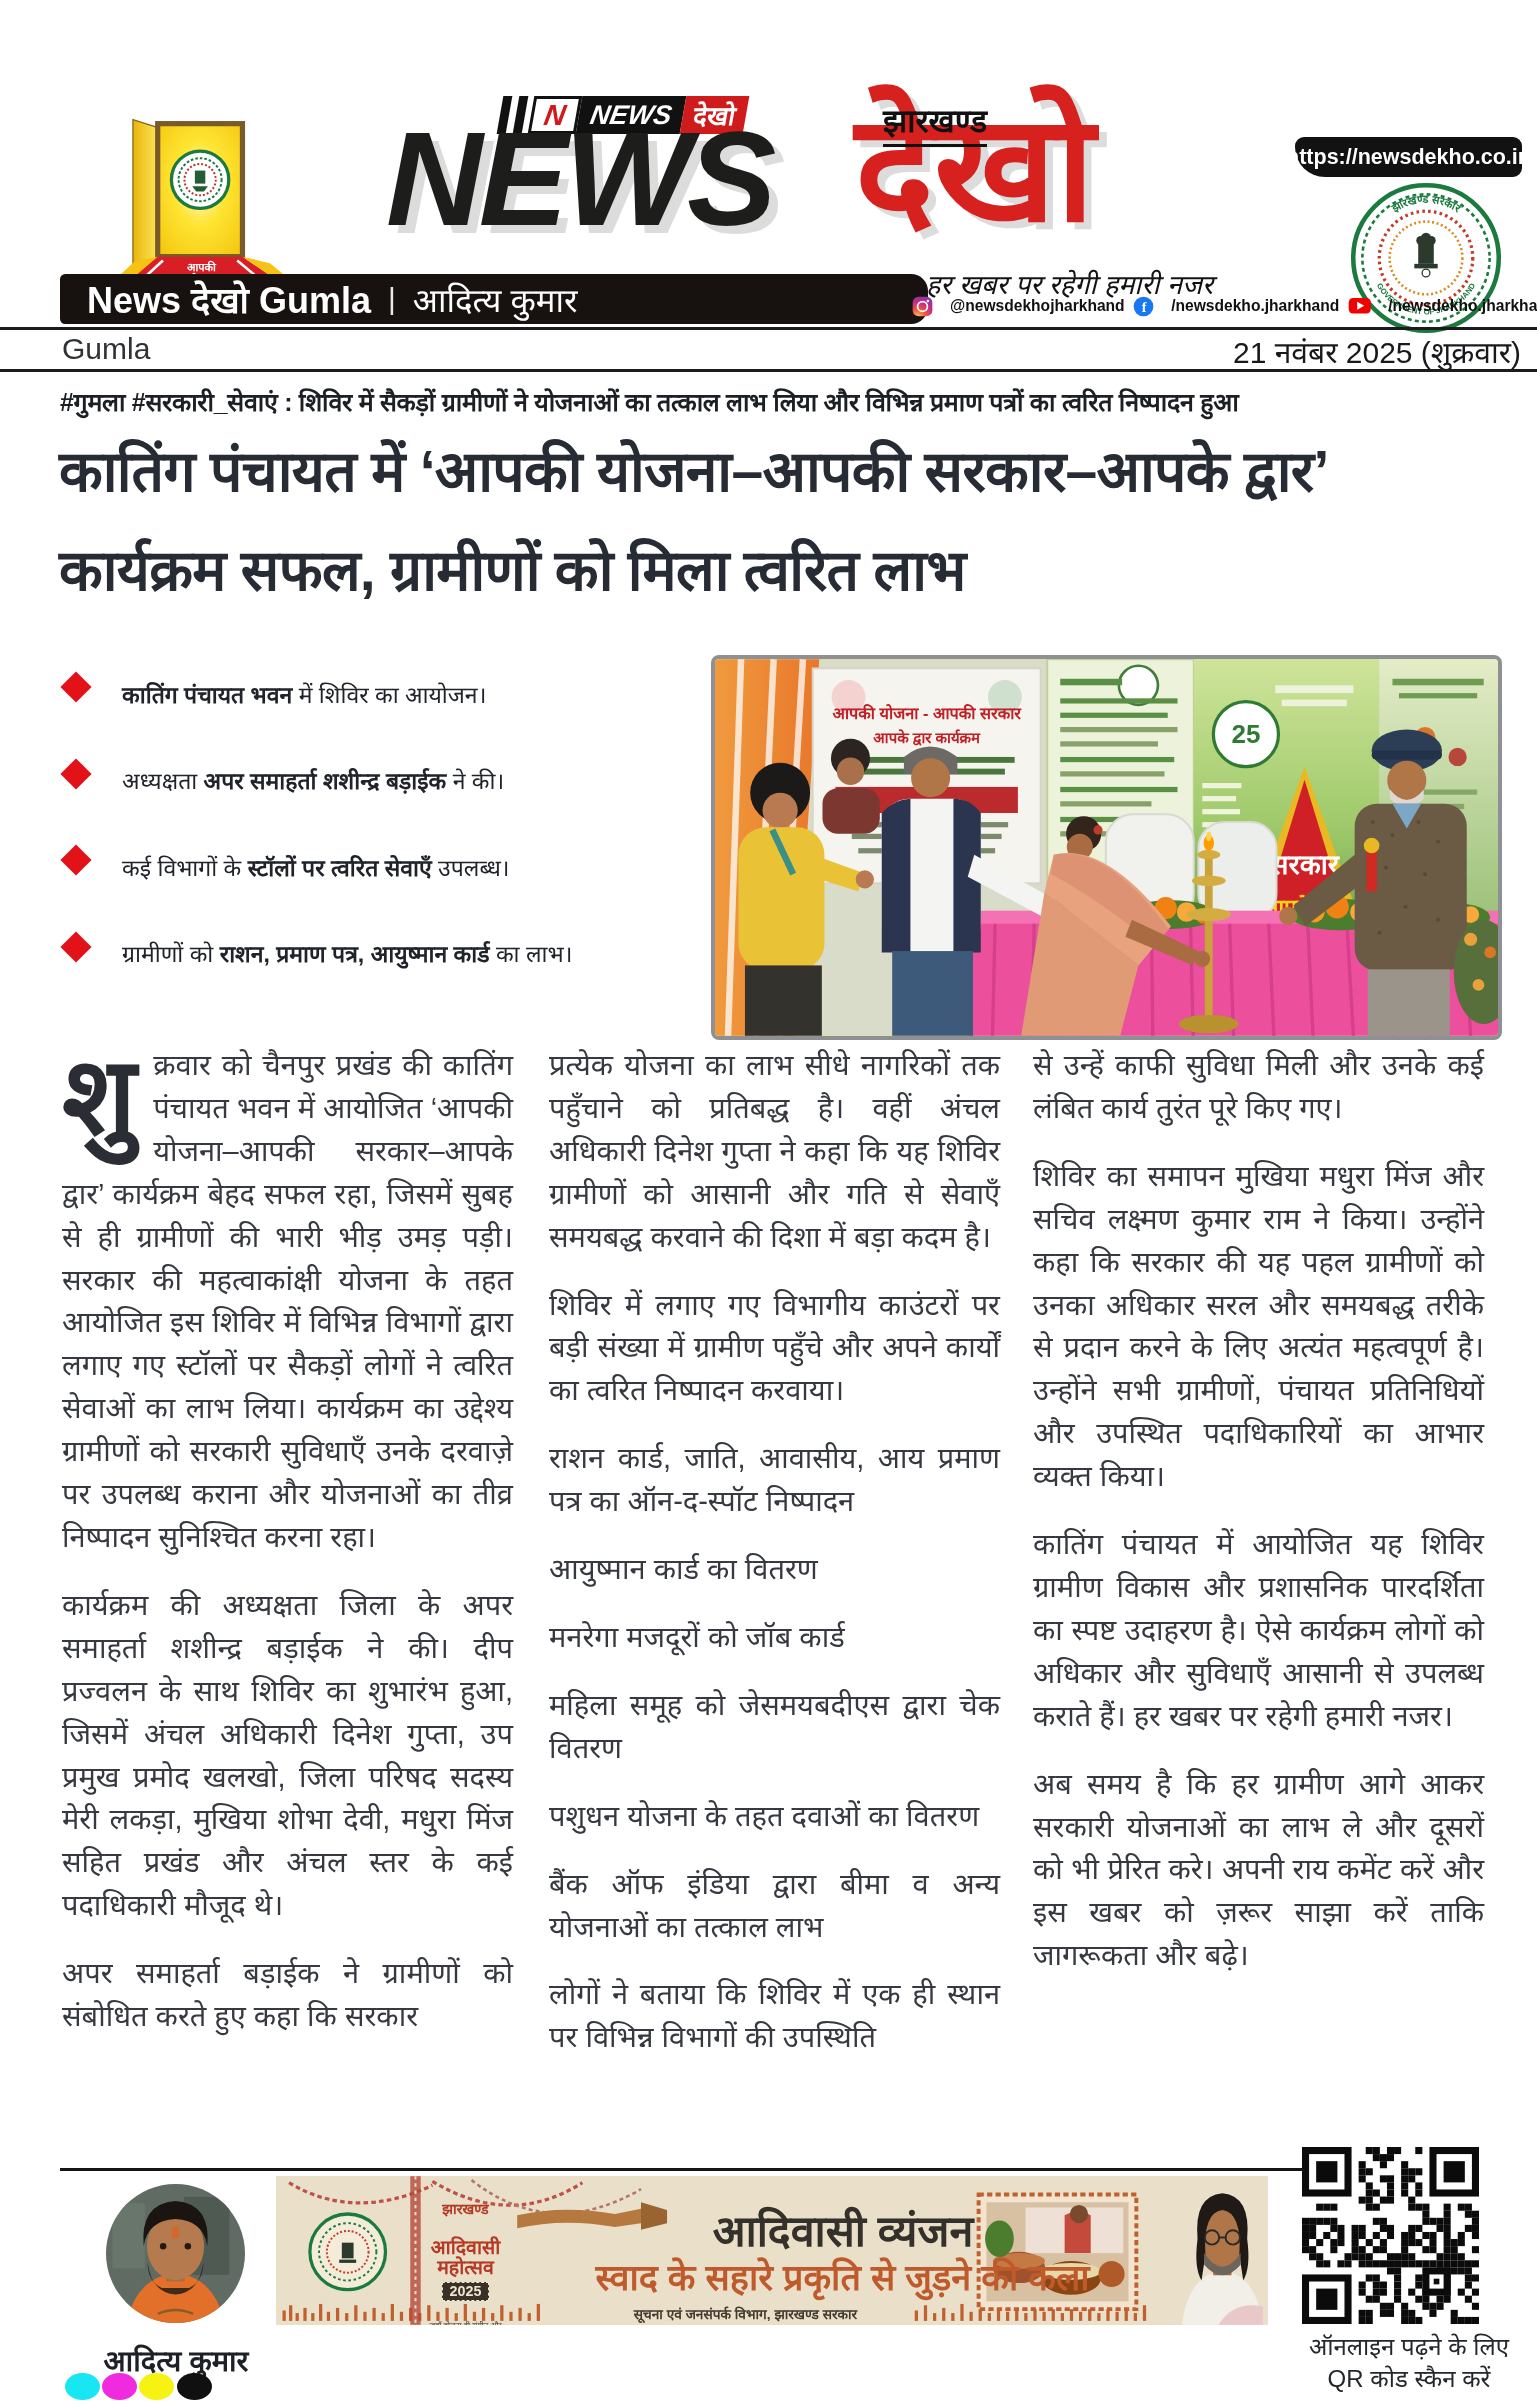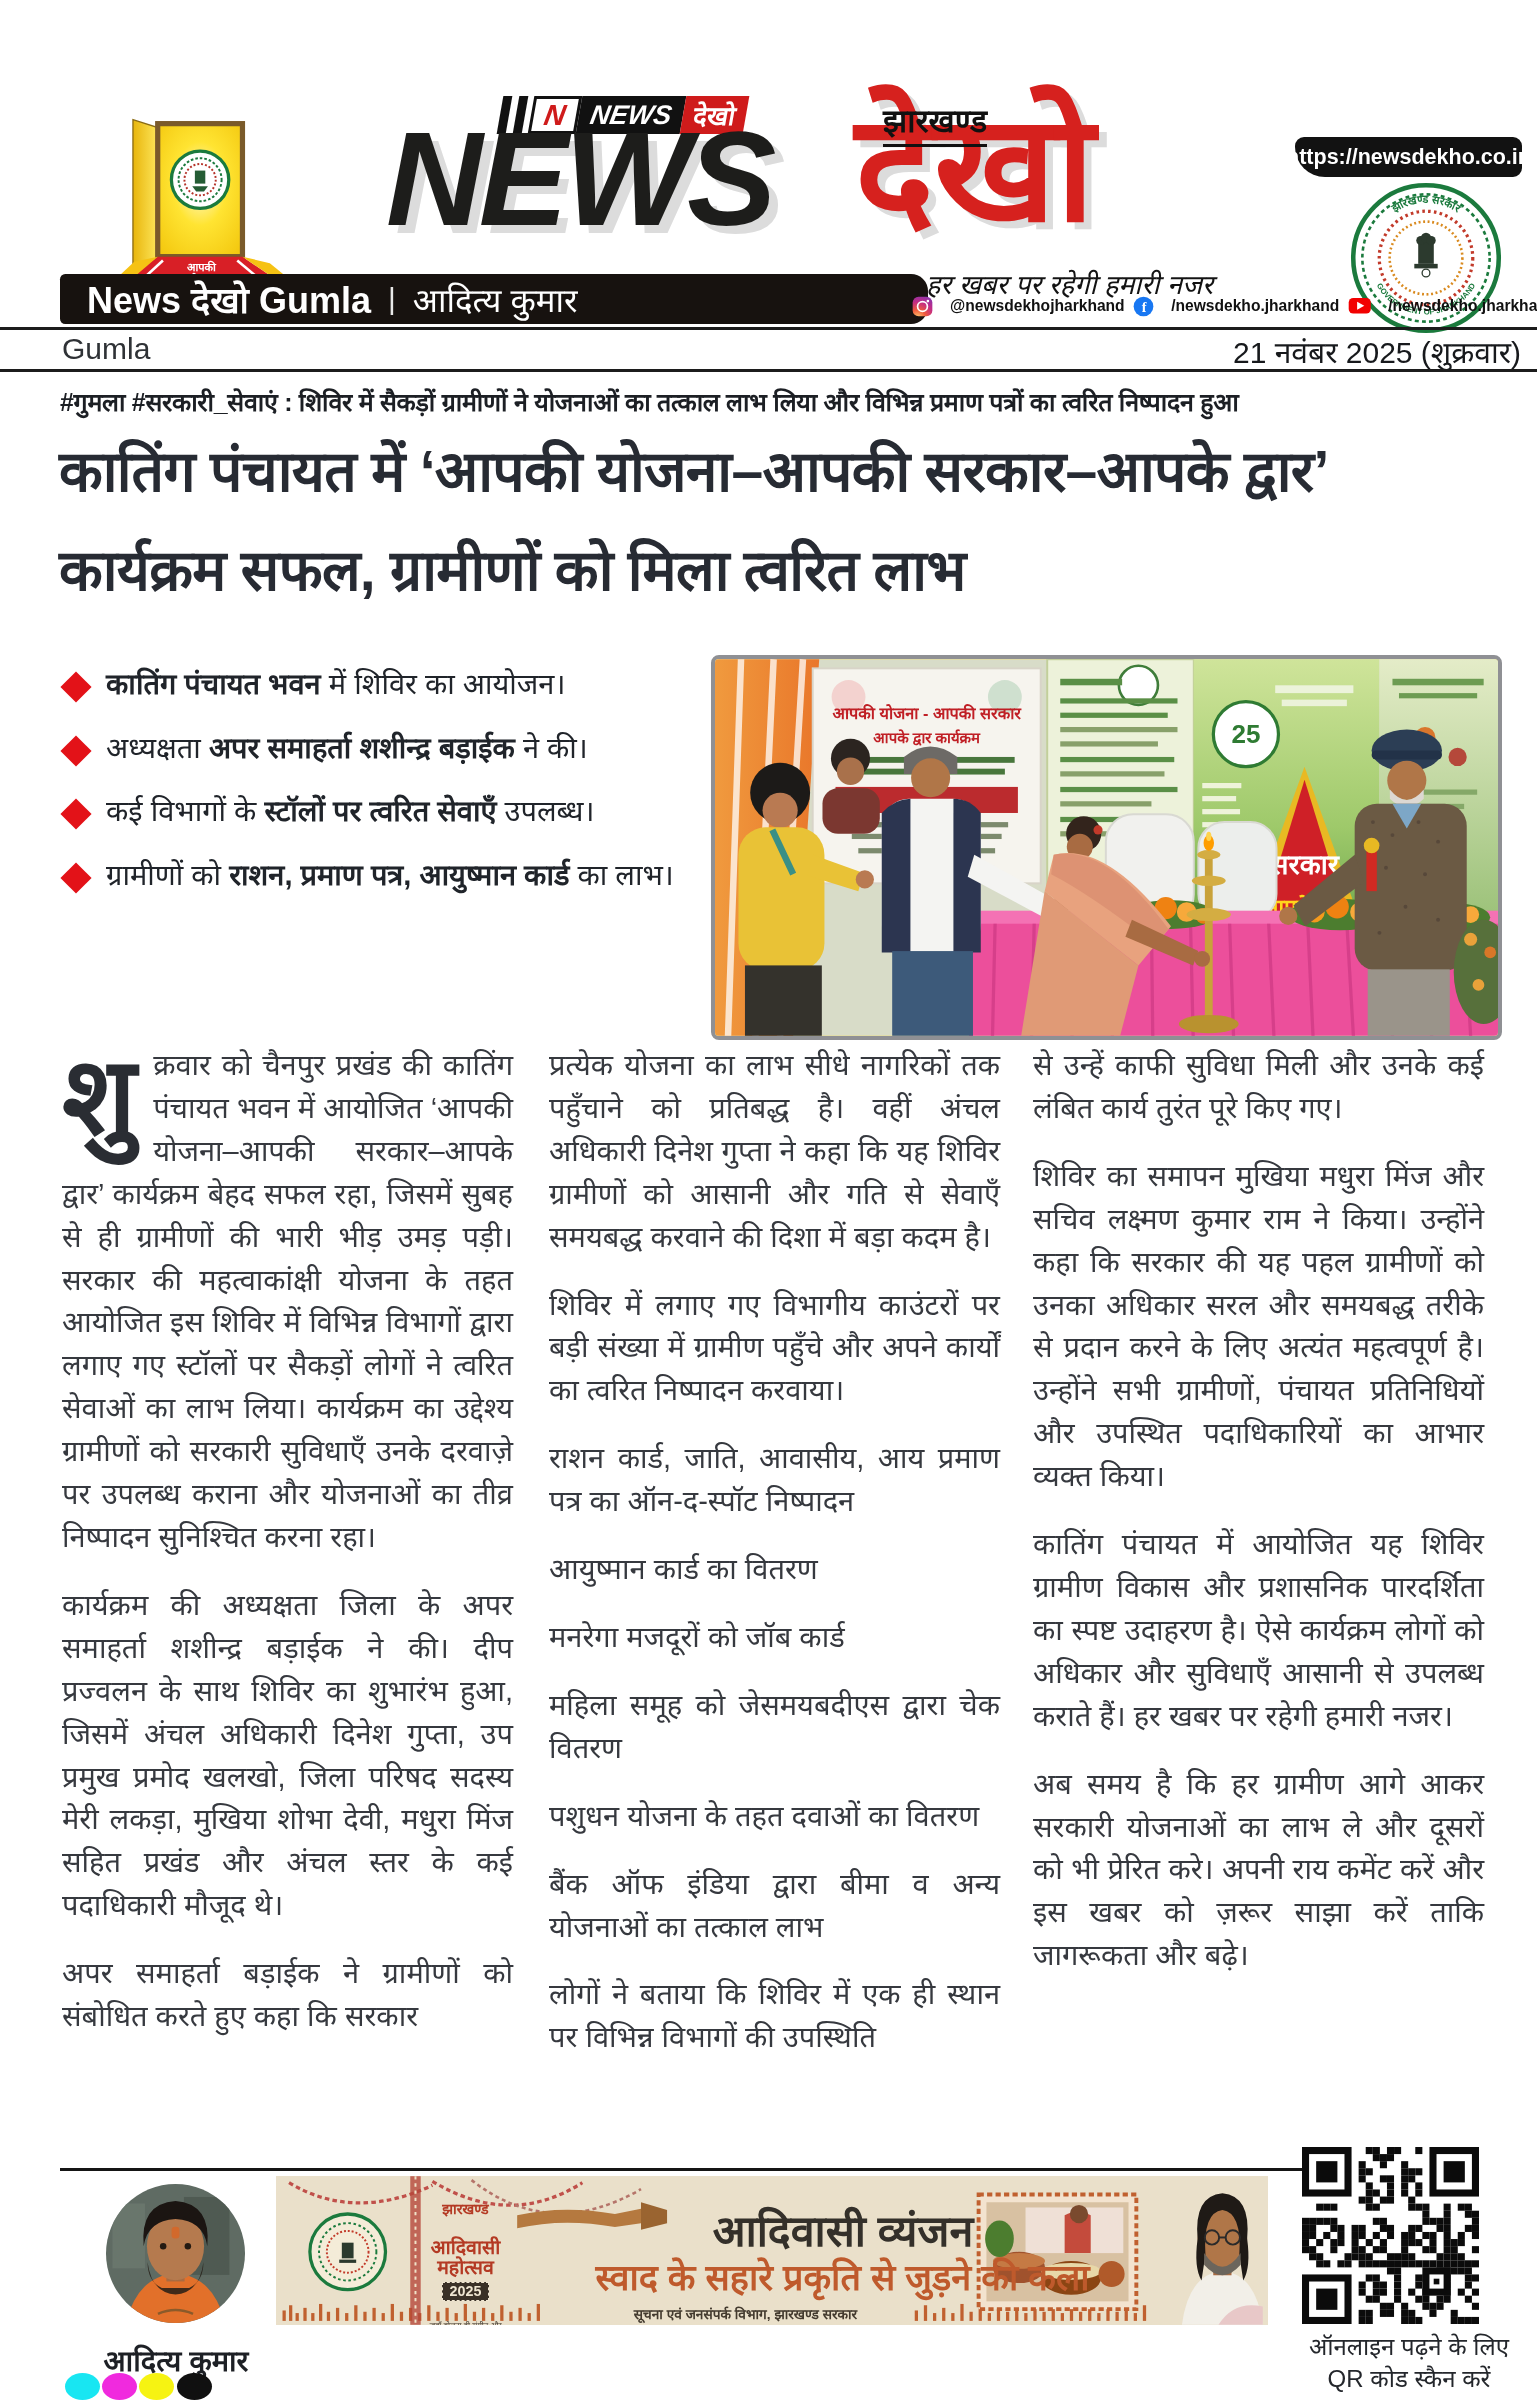--- a/index.html
+++ b/index.html
@@ -34,21 +34,21 @@
   .social-item span{font-size:15.6px;font-weight:bold;color:#111;white-space:nowrap;}
   .rule{left:0;width:1538px;height:2.6px;background:#1c1c1c;}
   .meta-loc{left:62px;top:332px;font-size:30px;color:#2f3236;}
   .meta-date{top:331px;right:17px;position:absolute;font-size:30px;color:#17191c;}
   .kicker{left:60px;top:384px;width:1453px;font-size:25px;font-weight:bold;color:#1c1f24;white-space:nowrap;letter-spacing:-0.3px;}
   .headline{left:59px;top:422px;width:1433px;font-size:57px;line-height:1.73;font-weight:900;color:#272b33;letter-spacing:-0.7px;margin:0;}
   
   .bullets{left:62px;top:662px;width:642px;}
   .bullet{display:flex;margin-bottom:19.5px;}
   .bullet .diamond{flex:0 0 auto;width:22px;height:22px;background:#e31218;transform:rotate(45deg);margin:14.3px 19.5px 0 2.6px;}
-  .bullet p{margin:0;font-size:29px;line-height:1.52;color:#20242a;}
+  .bullet p{margin:16px;font-size:23px;line-height:1.52;color:#20242a;}
   .bullet b{font-weight:bold;}
   
   .photo-frame{left:711px;top:655px;width:783px;height:377px;border:4.6px solid #8f9094;border-radius:8px;overflow:hidden;background:#fde047;}
   
   .col{top:1044px;width:451px;font-size:29px;line-height:1.48;color:#36393f;text-align:justify;}
   .col p{margin:0 0 25px 0;}
   .col1{left:62px;} .col2{left:549px;} .col3{left:1033px;}
   .dropcap{float:left;font-size:109px;line-height:0.78;font-weight:bold;color:#2a2d33;margin:10.4px 17px 3.9px 0;}
   
   .foot-rule{left:60px;top:2168px;width:1419px;height:3.3px;background:#151515;position:absolute;}

